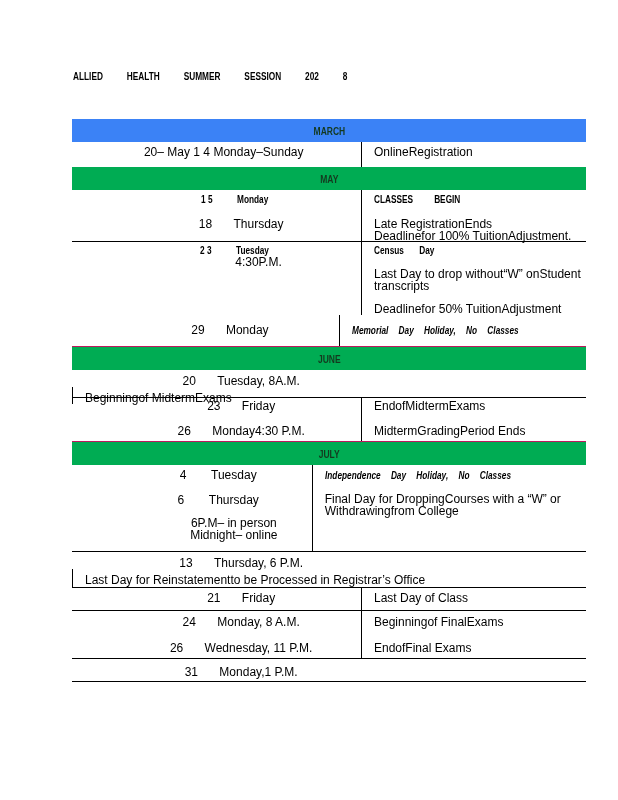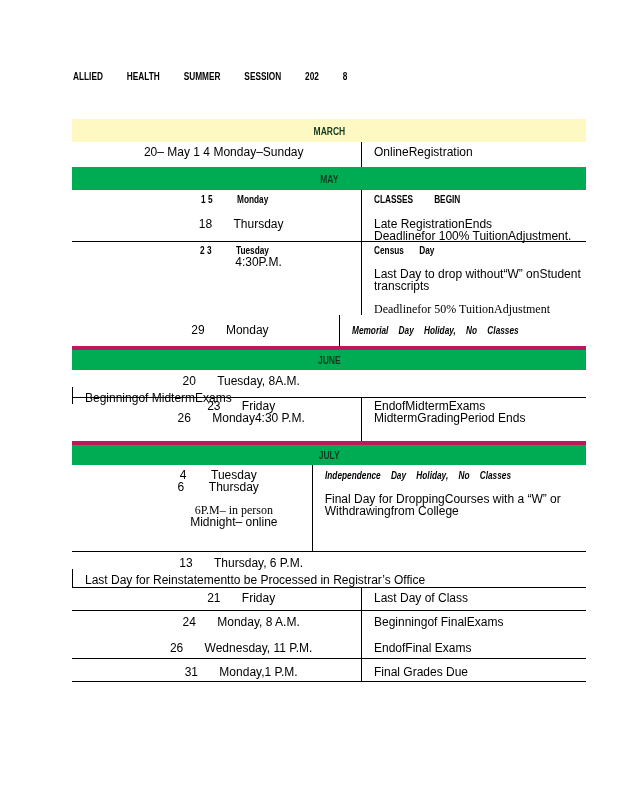--- a/index.html
+++ b/index.html
@@ -16,21 +16,21 @@
   }
   .nwi { font-style:italic; }
   .ws-t { word-spacing:30px; }
   .ws1 { word-spacing:26px; }
   .ws2 { word-spacing:18px; }
   .ws3 { word-spacing:11px; }
 
   .cal { position:absolute; left:72px; top:119px; width:514px; font-size:12px; line-height:12px; }
 
   .band { height:23px; display:flex; align-items:center; justify-content:center; }
-  .band.bt { height:24px; border-top:4px solid #be185d; }
+  .band.bt { height:24px; border-top:1px solid #be185d; }
   .bandtxt {
     display:inline-block; font-weight:700; font-size:11.5px; color:#14391f;
     transform:scaleX(0.74); transform-origin:center; white-space:nowrap;
   }
 
   .row { display:flex; align-items:stretch; }
   .row.bt { border-top:1px solid #000; }
   .row.bb { border-bottom:1px solid #000; }
   .c1 { width:289px;text-align:center; }
   .c2 { flex:1; border-left:1px solid #000; padding-left:12px; padding-right:3px; }
@@ -38,34 +38,34 @@
   .date.wide { margin-left:11px; width:73px; }
   .sub { margin-left:84px; }
   .l { white-space:nowrap; }
 
   
   .h25 { height:25px; } .h26 { height:26px; } .h74 { height:74px; } .h31 { height:31px; }
   .h27 { height:27px;flex-direction:column; } .h46 { height:44px; } .h86 { height:86px; } .h36 { height:36px;flex-direction:column; }
   .h23 { height:23px; } .h48 { height:48px; } .h24 { height:24px; }
   .pt2 > div { padding-top:2px; } .pt3 > div { padding-top:3px; } .pt4 > div { padding-top:4px; }
   .pt5 > div { padding-top:5px; } .pt7 > div { padding-top:7px; } .pt9 > div { padding-top:9px; }
-  .mt11 { margin-top:11px;font-family:Liberation Serif, serif; } .mt12 { margin-top:12px; } .mt13 { } .mt14 { margin-top:14px; }
+  .mt11 { margin-top:11px; } .mt12 { margin-top:12px; } .mt13 { margin-top:13px; } .mt14 { margin-top:14px; }
 </style>
 </head>
 <body>
 
 <div class="page">
 
   <div class="title">
     <span class="nw ws-t">ALLIED HEALTH SUMMER SESSION 202 8</span>
   </div>
 
   <div class="cal">
 
-    <div class="band" style="background:#fef9c3">
+    <div class="band" style="background:#3b82f6">
       <span class="bandtxt">MARCH</span>
     </div>
     <div class="row h25 pt4">
       <div class="c1">
           <div class="l">
         <span class="date wide">20– May 1 4</span><span>Monday–Sunday</span>
       </div>
         </div>
       <div class="c2">
           <div>OnlineRegistration</div>
@@ -200,19 +200,16 @@
         <div>Beginningof FinalExams</div>
         <div class="mt14">EndofFinal Exams</div>
       </div>
     </div>
     <div class="row h24 bt bb pt7">
       <div class="c1">
           <div class="l">
         <span class="date">31</span><span>Monday,1 P.M.</span>
       </div>
         </div>
-      <div class="c2">
-          <div>Final Grades Due</div>
-        </div>
     </div>
 
   </div>
 </div>
 
 </body></html>

